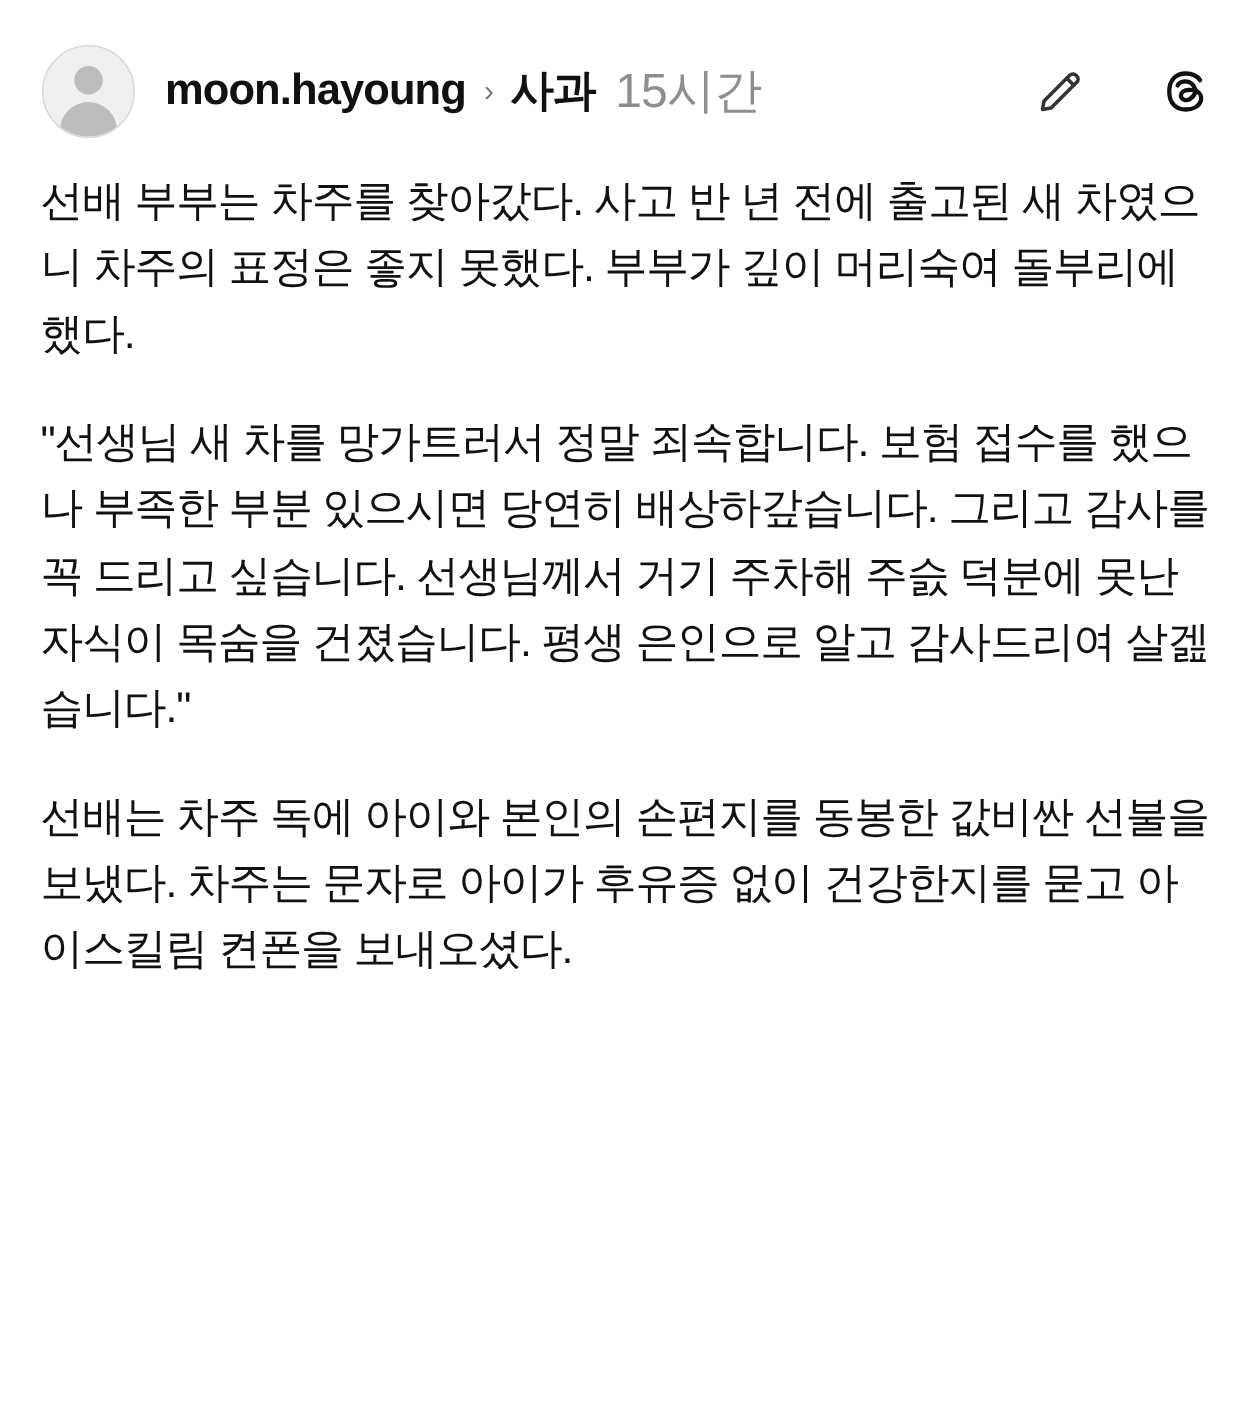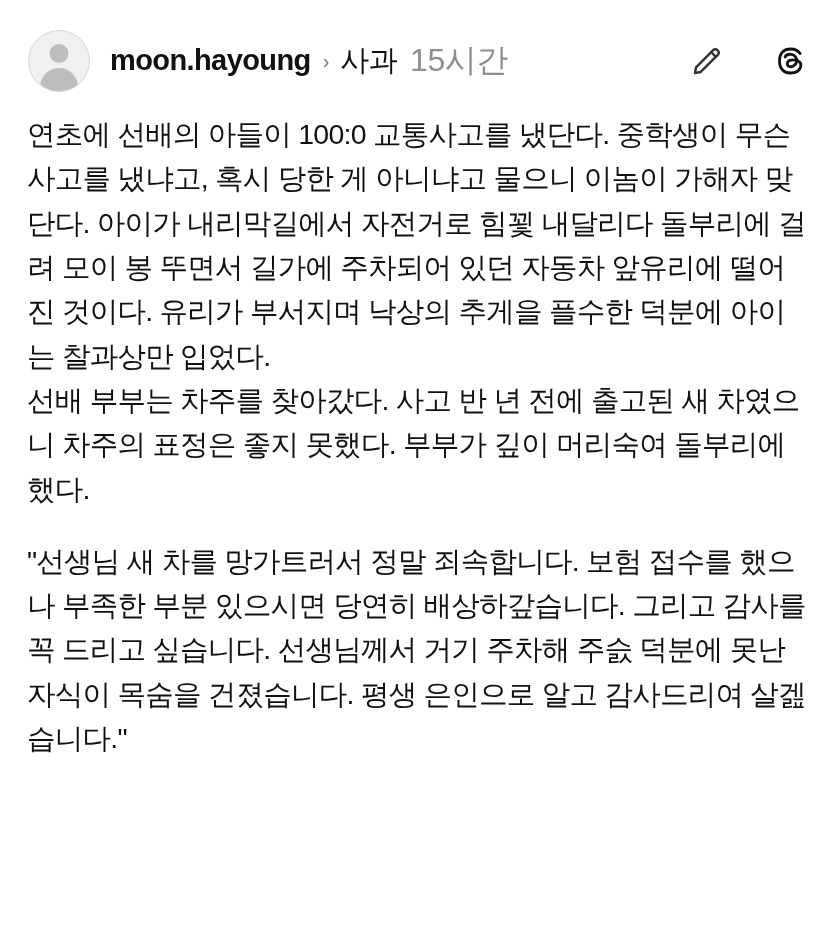--- a/index.html
+++ b/index.html
@@ -78,21 +78,21 @@
   }
   .chevron {
     font-size: 20px;
     color: #777777;
     margin: 0 11px 0 12px;
     line-height: 1;
     font-weight: normal;
   }
   .section-label {
     font-size: 29px;
-    font-weight: normal;
+    font-weight: bold;
     color: #111111;
     letter-spacing: -0.6px;
     white-space: nowrap;
   }
   .timestamp {
     font-size: 32px;
     color: #8e8e8e;
     margin-left: 13px;
     letter-spacing: -0.5px;
     white-space: nowrap;
@@ -163,18 +163,18 @@
           <path d="M15.6 11.6 C15.2 8.6 12.9 7.4 10.9 7.5 C9.4 7.6 8.2 8.3 7.7 9.3"></path>
           <path d="M16 11.8 C17.9 12.6 18.6 14.4 18 16.2 C17.2 18.6 14.6 20 11.3 20 C7.4 20 4 17.6 4 12 C4 6.4 7.4 4 11.3 4 C14.4 4 16.5 5.1 17.7 7"></path>
           <path d="M15.9 11.7 C14.3 11.2 12.3 11.1 11 11.6 C9.4 12.2 8.8 13.5 9.4 14.7 C10 15.9 11.8 16.2 13.1 15.4 C14.6 14.5 15.6 12.7 15.9 11.7 Z"></path>
         </svg>
       </button>
     </div>
 
   </div>
 
   <div class="post-body">
-    <p class="para">연초에 선배의 아들이 100:0 교통사고를 냈단다. 중학생이 무슨 사고를 냈냐고, 혹시 당한 게 아니냐고 물으니 이놈이 가해자 맞단다. 아이가 내리막길에서 자전거로 힘꾗 내달리다 돌부리에 걸려 모이 봉 뚜면서 길가에 주차되어 있던 자동차 앞유리에 떨어진 것이다. 유리가 부서지며 낙상의 추게을 플수한 덕분에 아이는 찰과상만 입었다.</p>
     <p class="para">선배 부부는 차주를 찾아갔다. 사고 반 년 전에 출고된 새 차였으니 차주의 표정은 좋지 못했다. 부부가 깊이 머리숙여 돌부리에 했다.</p>
     <p class="para spaced">"선생님 새 차를 망가트러서 정말 죄속합니다. 보험 접수를 했으나 부족한 부분 있으시면 당연히 배상하갚습니다. 그리고 감사를 꼭 드리고 싶습니다. 선생님께서 거기 주차해 주슰 덕분에 못난 자식이 목숨을 건졌습니다. 평생 은인으로 알고 감사드리여 살겚습니다."</p>
+    <p class="para spaced">선배는 차주 독에 아이와 본인의 손편지를 동봉한 값비싼 선불을 보냈다. 차주는 문자로 아이가 후유증 없이 건강한지를 묻고 아이스킬림 켠폰을 보내오셨다.</p>
   </div>
 
 </div>
 
 </body></html>

